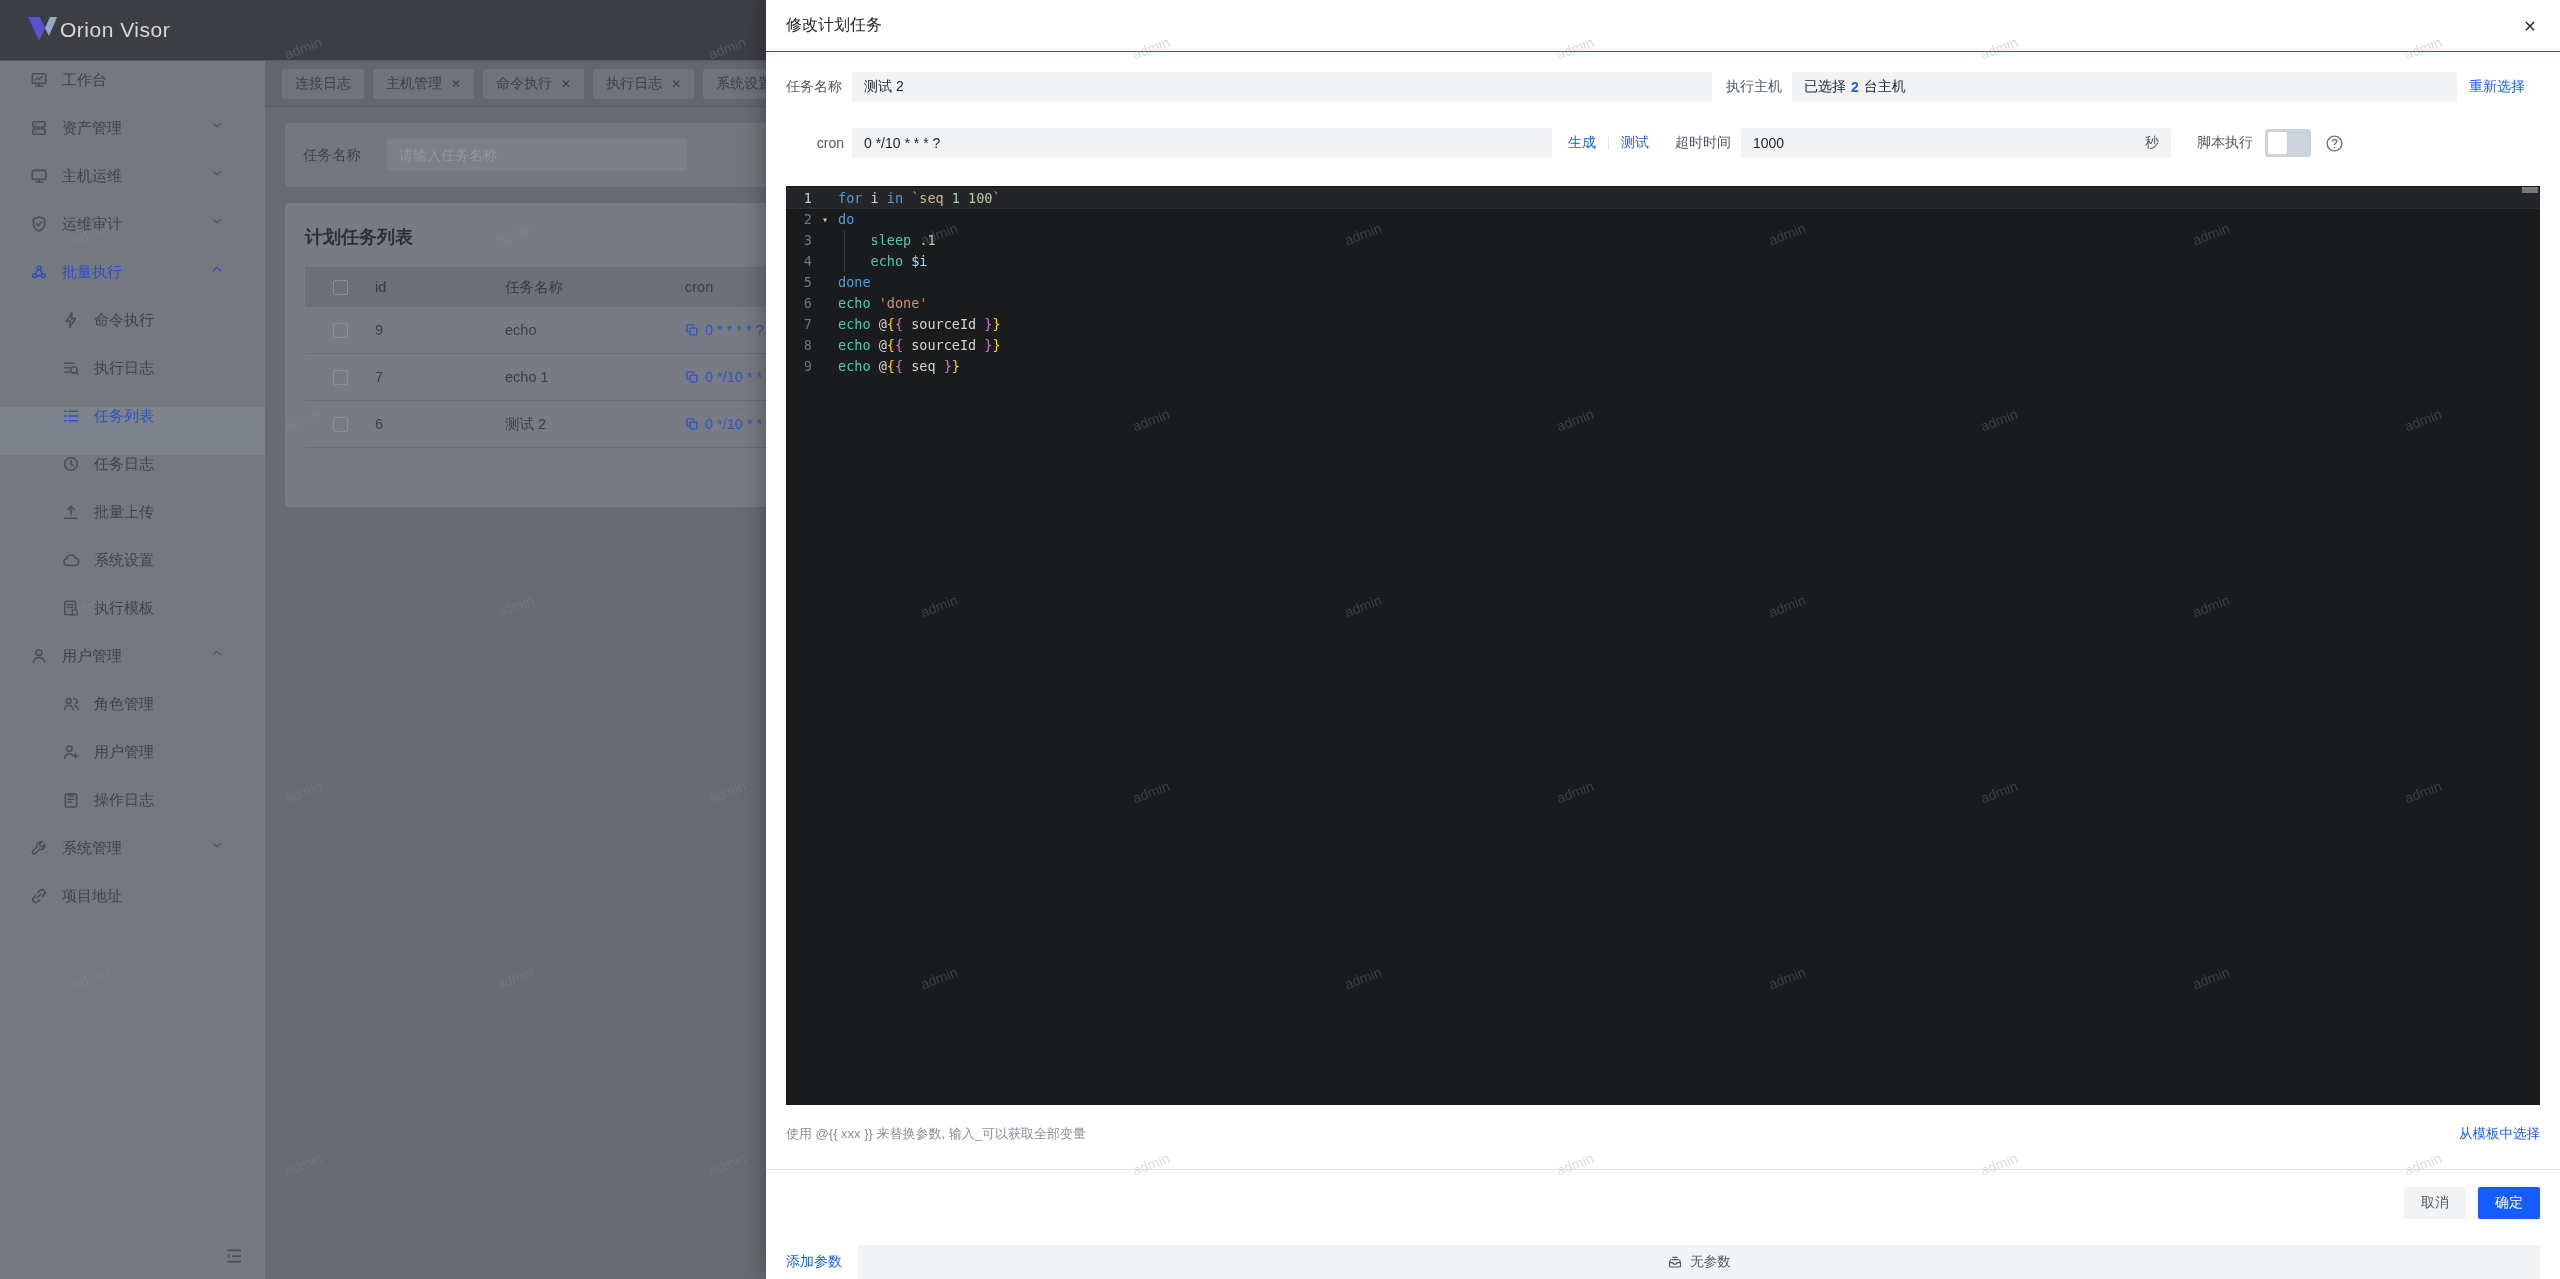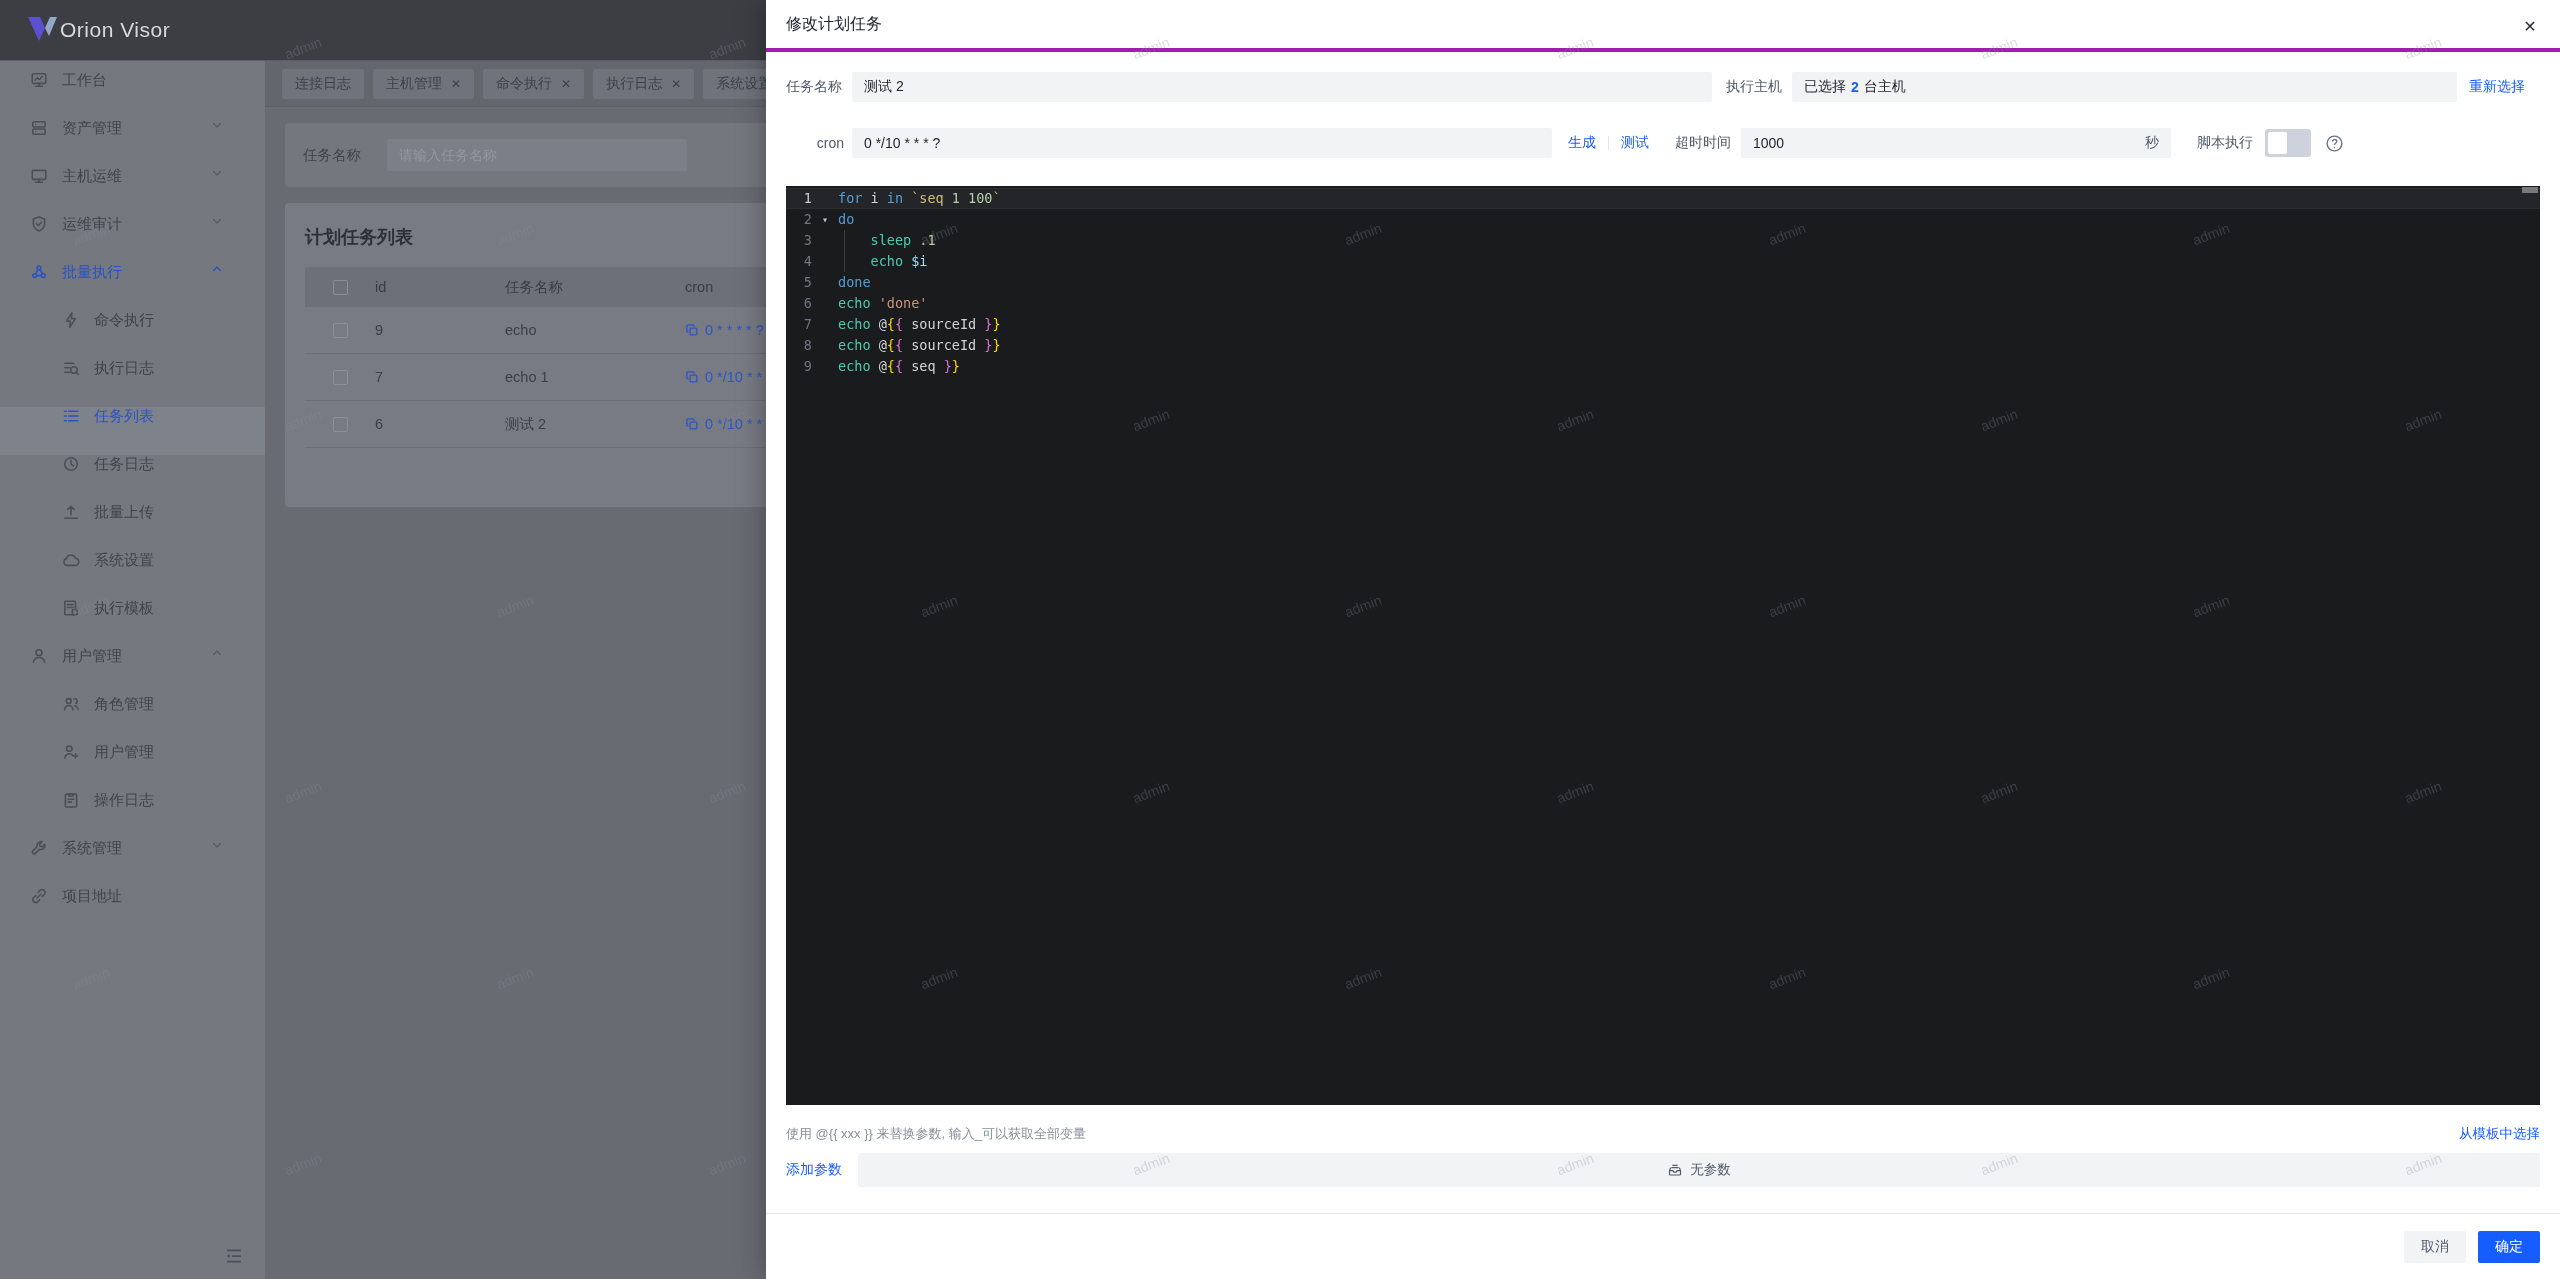--- a/index.html
+++ b/index.html
@@ -46,21 +46,21 @@
   .c-cb { width:70px; padding-left:28px; display:flex; }
   .c-id { width:130px; }
   .c-name { width:180px; }
   .c-cron { flex:1; display:flex; align-items:center; gap:6px; }
   .cb { width:15px; height:15px; border:1.5px solid #8d9099; border-radius:2px; background:transparent; }
   .cron-link { color:#2b55c6; display:flex; align-items:center; gap:6px; cursor:pointer; white-space:nowrap; }
   .cron-link .ico { width:14px; height:14px; }
 
   
   #modal { position:absolute; left:766px; top:0; width:1794px; height:1279px; background:#ffffff; z-index:5; display:flex; flex-direction:column; box-shadow:0 0 26px rgba(0,0,0,.35); }
-  #modal-header { height:52px; flex:0 0 auto; display:flex; align-items:center; padding:0 20px; border-bottom:4px solid #a21caf; position:relative; }
+  #modal-header { height:52px; flex:0 0 auto; display:flex; align-items:center; padding:0 20px; border-bottom:1px solid #a21caf; position:relative; }
   #modal-title { font-size:16px; color:#1d2129; font-weight:500; }
   #modal-close { position:absolute; right:18px; top:14px; width:24px; height:24px; color:#272e3b; font-size:16px; display:flex; align-items:center; justify-content:center; cursor:pointer; }
 
   .mrow { display:flex; align-items:center; padding:0 20px; flex:0 0 auto; }
   .mrow.r1 { margin-top:20px; }
   .mrow.r2 { margin-top:26px; }
   .flabel { width:58px; flex:0 0 auto; color:#4e5969; font-size:14px; }
   .flabel.right { text-align:right; }
   .field { height:30px; background:#f2f3f5; border-radius:2px; display:flex; align-items:center; padding:0 12px; font-size:14px; color:#1d2129; }
   .blue { color:#165dff; }
@@ -494,37 +494,37 @@
       </div>
     <div id="indent-guide"></div>
     <div id="editor-scroll-thumb"></div>
   </div>
 
   <div id="hint-row">
     <span id="hint-text">使用 @{{ xxx }} 来替换参数, 输入_可以获取全部变量</span>
     <span class="link" id="tpl-link">从模板中选择</span>
   </div>
 
+  <div id="modal-footer">
+    <button class="btn secondary">取消</button>
+    <button class="btn primary">确定</button>
+  </div>
+
   <div id="param-row">
     <span class="link" id="add-param">添加参数</span>
     <div id="no-param-panel">
       <span class="ico">
         <svg width="16" height="16" viewBox="0 0 16 16" fill="none" stroke="currentColor" stroke-width="1.2">
           <path d="M3.6 5.6 2.5 8.6v3.4a1 1 0 0 0 1 1h9a1 1 0 0 0 1-1V8.6l-1.1-3"></path>
           <path d="M2.5 8.6h3.4l.9 1.5h2.4l.9-1.5h3.4"></path>
           <path d="M5.4 3.4h5.2M4.4 5.6h7.2"></path>
         </svg>
       </span>
       <span>无参数</span>
     </div>
-  </div>
-
-  <div id="modal-footer">
-    <button class="btn secondary">取消</button>
-    <button class="btn primary">确定</button>
   </div>
 </div>
 
 <div id="watermark-layer">
     <span class="wm" style="left: 284px; top: 40px;">admin</span>
     <span class="wm" style="left: 708px; top: 40px;">admin</span>
     <span class="wm" style="left: 1132px; top: 40px;">admin</span>
     <span class="wm" style="left: 1556px; top: 40px;">admin</span>
     <span class="wm" style="left: 1980px; top: 40px;">admin</span>
     <span class="wm" style="left: 2404px; top: 40px;">admin</span>

